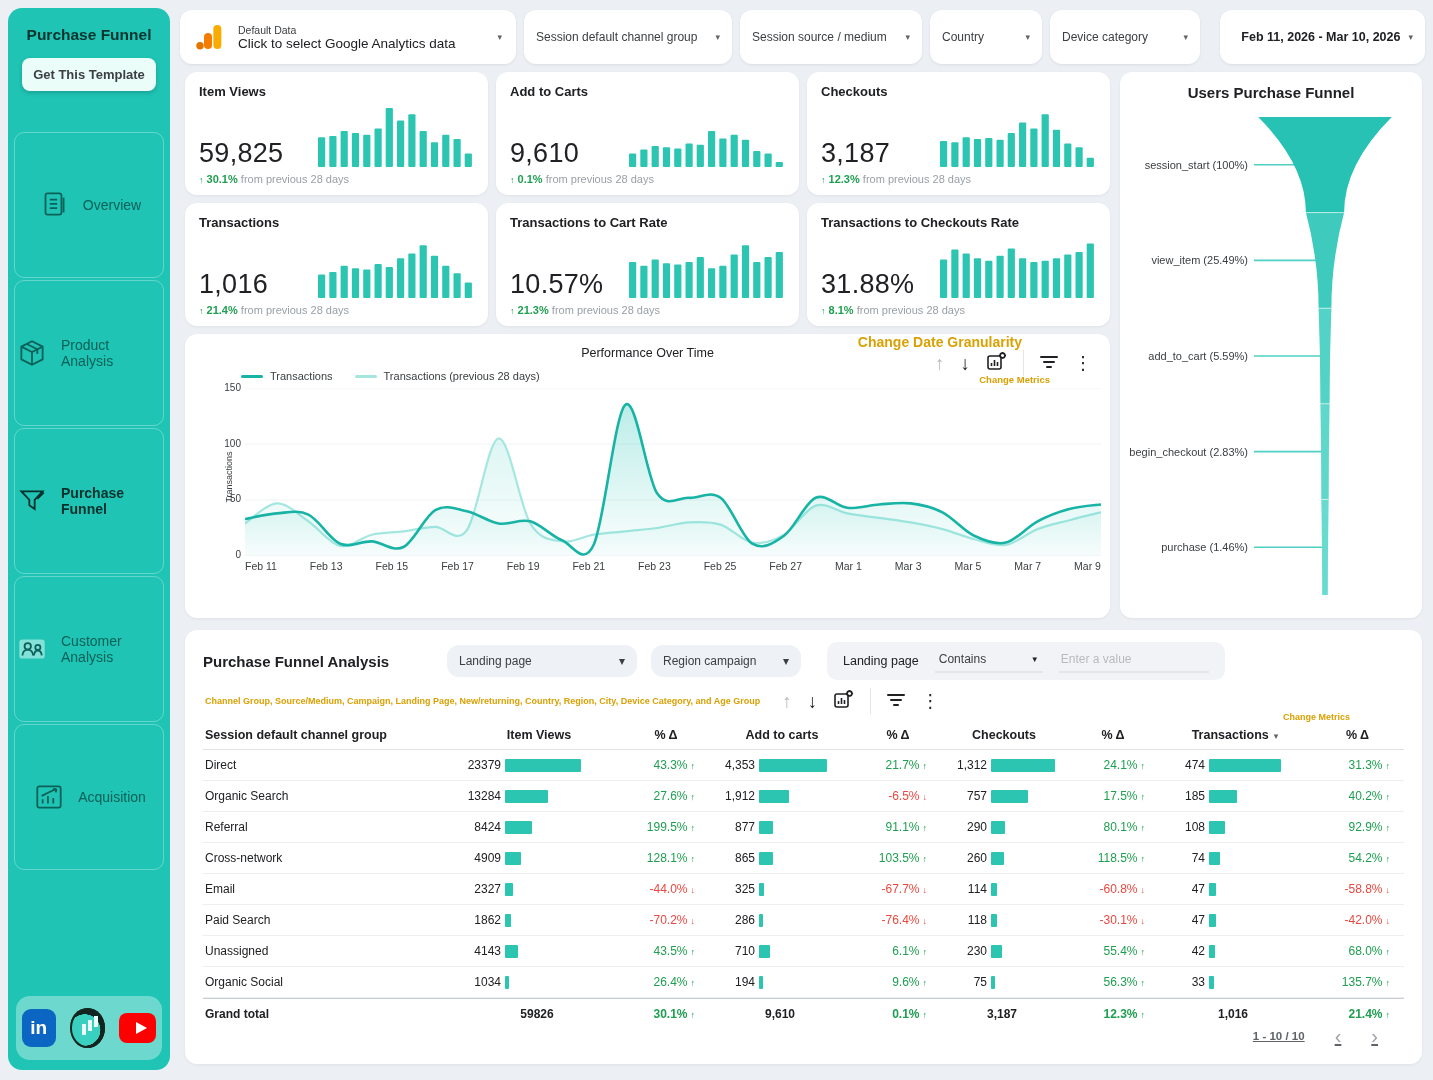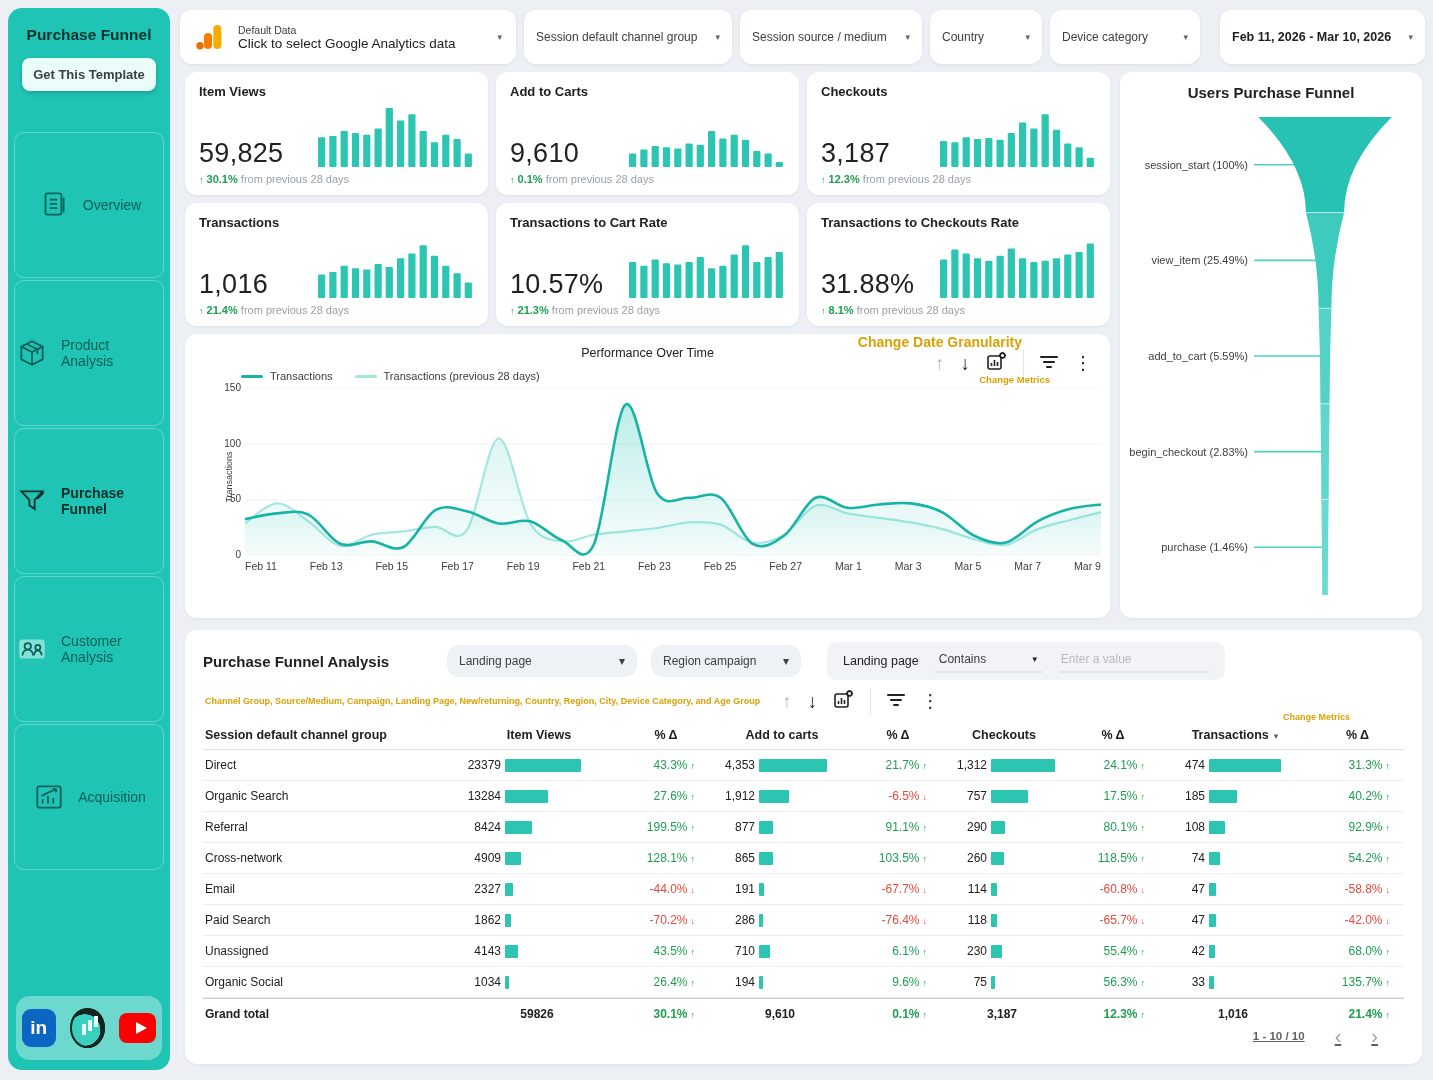--- a/index.html
+++ b/index.html
@@ -38,21 +38,21 @@
   .topbar { position:absolute; left:180px; top:10px; width:1245px; height:54px; display:flex; gap:8px; align-items:stretch; }
   .ga-card { width:336px; background:#fff; border-radius:12px; box-shadow:0 1px 3px rgba(0,0,0,.08);
     display:flex; align-items:center; gap:12px; padding:0 14px; cursor:pointer; }
   .ga-texts { flex:1; }
   .ga-sub { font-size:10.5px; color:#3c4043; }
   .ga-main { font-size:13.5px; color:#202124; }
   .chip { background:#fff; border-radius:12px; box-shadow:0 1px 3px rgba(0,0,0,.08); display:flex;
     align-items:center; justify-content:space-between; padding:0 12px; font-size:12px; color:#3c4043; cursor:pointer; }
   .chip .caret, .ga-card .caret { color:#5f6368; font-size:9px; margin-left:8px; }
   .chip.c1{width:208px;} .chip.c2{width:182px;} .chip.c3{width:112px;} .chip.c4{width:150px;}
-  .chip.date { margin-left:auto; width:205px; font-size:12.5px; font-weight:bold; color:#202124; }
+  .chip.date { margin-left:auto; width:205px; font-size:12.5px; font-weight:bold; color:#202124;justify-content:flex-end; }
 
   
   .card { background:#fff; border-radius:12px; box-shadow:0 1px 3px rgba(0,0,0,.06); }
   .scores { position:absolute; left:185px; top:72px; width:925px; height:254px;
     display:grid; grid-template-columns:repeat(3,1fr); grid-template-rows:1fr 1fr; gap:8px; }
   .score { padding:12px 14px 10px; display:flex; flex-direction:column; }
   .sc-title { font-size:13px; font-weight:bold; color:#202124; }
   .sc-row { display:flex; justify-content:space-between; align-items:flex-end; flex:1; }
   .sc-value { font-size:27px; color:#202124; letter-spacing:.3px; margin-bottom:2px; }
   .spark { margin-bottom:4px; }
@@ -632,21 +632,21 @@
           <div class="cell delta"><span class="dgreen">54.2%</span><span class="darrow dgreen">↑</span></div>
         </div>
         <div class="trow">
           <div class="cell channel">Email</div>
           <div class="cell metric">
             <span class="num">2327</span>
             <span class="mbar" style="width: 8px;"></span>
           </div>
           <div class="cell delta"><span class="dred">-44.0%</span><span class="darrow dred">↓</span></div>
           <div class="cell metric">
-            <span class="num">191</span>
+            <span class="num">325</span>
             <span class="mbar" style="width: 5px;"></span>
           </div>
           <div class="cell delta"><span class="dred">-67.7%</span><span class="darrow dred">↓</span></div>
           <div class="cell metric">
             <span class="num">114</span>
             <span class="mbar" style="width: 6px;"></span>
           </div>
           <div class="cell delta"><span class="dred">-60.8%</span><span class="darrow dred">↓</span></div>
           <div class="cell metric">
             <span class="num">47</span>
@@ -663,21 +663,21 @@
           <div class="cell delta"><span class="dred">-70.2%</span><span class="darrow dred">↓</span></div>
           <div class="cell metric">
             <span class="num">286</span>
             <span class="mbar" style="width: 4px;"></span>
           </div>
           <div class="cell delta"><span class="dred">-76.4%</span><span class="darrow dred">↓</span></div>
           <div class="cell metric">
             <span class="num">118</span>
             <span class="mbar" style="width: 6px;"></span>
           </div>
-          <div class="cell delta"><span class="dred">-65.7%</span><span class="darrow dred">↓</span></div>
+          <div class="cell delta"><span class="dred">-30.1%</span><span class="darrow dred">↓</span></div>
           <div class="cell metric">
             <span class="num">47</span>
             <span class="mbar" style="width: 7px;"></span>
           </div>
           <div class="cell delta"><span class="dred">-42.0%</span><span class="darrow dred">↓</span></div>
         </div>
         <div class="trow">
           <div class="cell channel">Unassigned</div>
           <div class="cell metric">
             <span class="num">4143</span>

